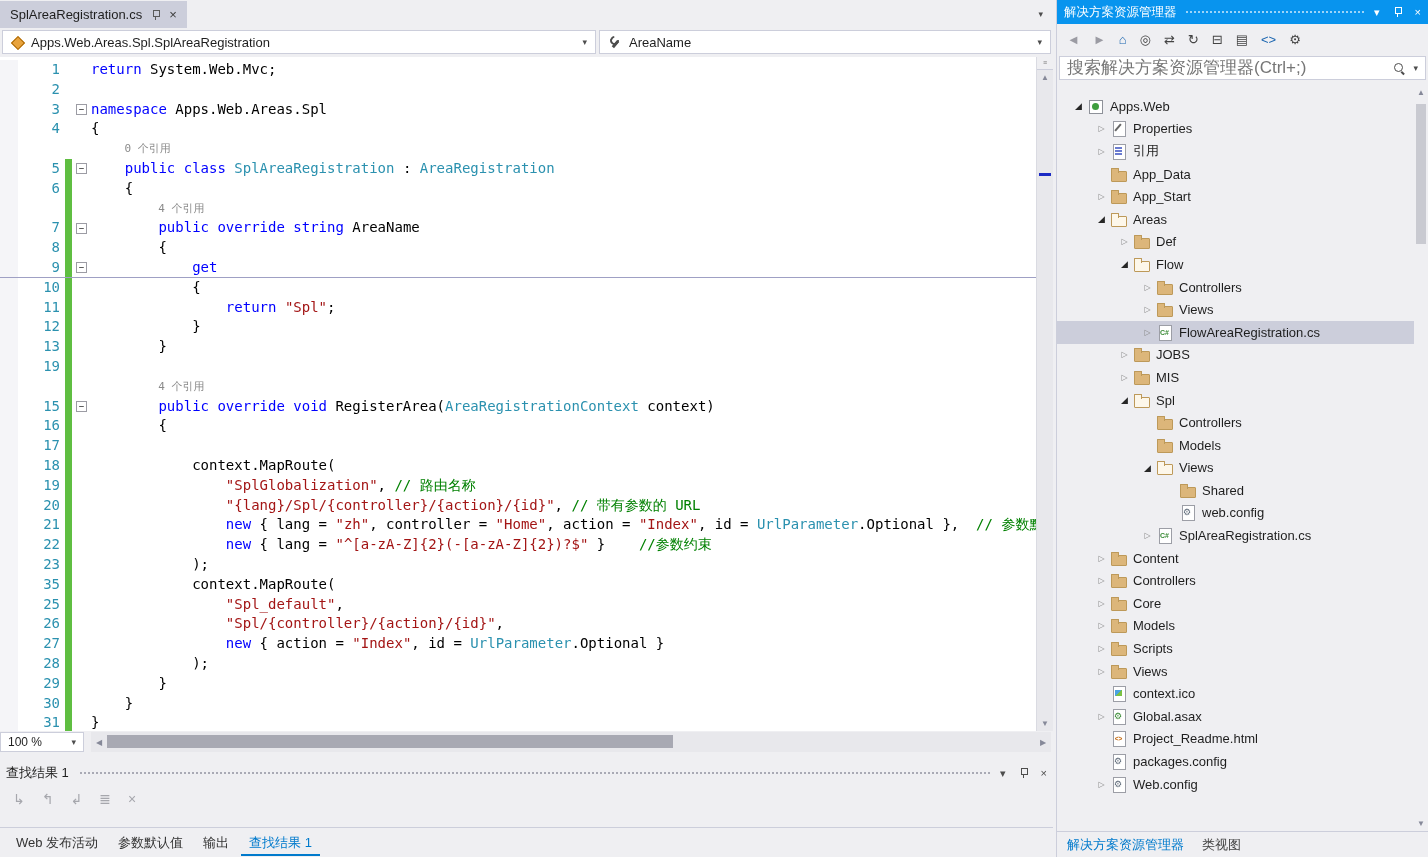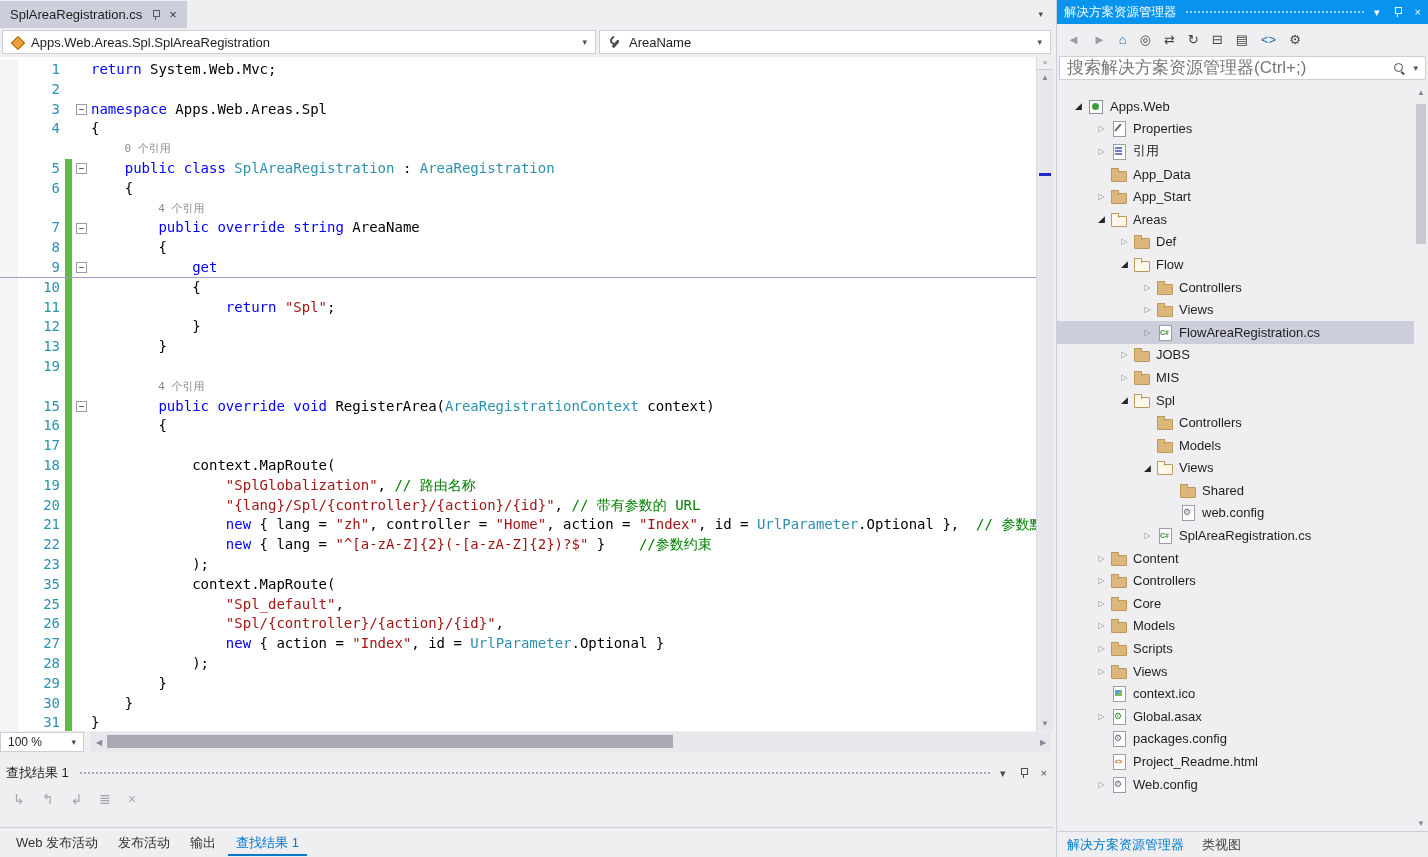--- a/index.html
+++ b/index.html
@@ -219,21 +219,21 @@
         <span class="tbicon">↰</span>
         <span class="tbicon">↲</span>
         <span class="tbicon">≣</span>
         <span class="tbicon">×</span>
       </div>
 
     <div class="spacer"></div>
 
     <div class="bottom-tabs" id="bottom-tabs">
         <span class="btab">Web 发布活动</span>
-        <span class="btab">发布活动</span>
+        <span class="btab">参数默认值</span>
         <span class="btab">输出</span>
         <span class="btab active">查找结果 1</span>
       </div>
   </div>
 
   <div class="se">
     <div class="se-header">
       <span class="se-title">解决方案资源管理器</span>
       <span class="dots"></span>
       <span class="hdr-icons" id="se-window-icons">
@@ -401,27 +401,27 @@
             <span class="ic ic-ico"></span>
             <span class="tlabel">context.ico</span>
           </div>
           <div class="trow" style="padding-left: 37px;">
             <span class="exp closed">▷</span>
             <span class="ic ic-asax"></span>
             <span class="tlabel">Global.asax</span>
           </div>
           <div class="trow" style="padding-left: 37px;">
             <span class="exp none"></span>
+            <span class="ic ic-html"></span>
+            <span class="tlabel">Project_Readme.html</span>
+          </div>
+          <div class="trow" style="padding-left: 37px;">
+            <span class="exp none"></span>
             <span class="ic ic-config"></span>
             <span class="tlabel">packages.config</span>
-          </div>
-          <div class="trow" style="padding-left: 37px;">
-            <span class="exp none"></span>
-            <span class="ic ic-html"></span>
-            <span class="tlabel">Project_Readme.html</span>
           </div>
           <div class="trow" style="padding-left: 37px;">
             <span class="exp closed">▷</span>
             <span class="ic ic-config"></span>
             <span class="tlabel">Web.config</span>
           </div>
         </div>
       <div class="se-scrollbar">
         <div class="sarrow">▲</div>
         <div class="se-vtrack">

